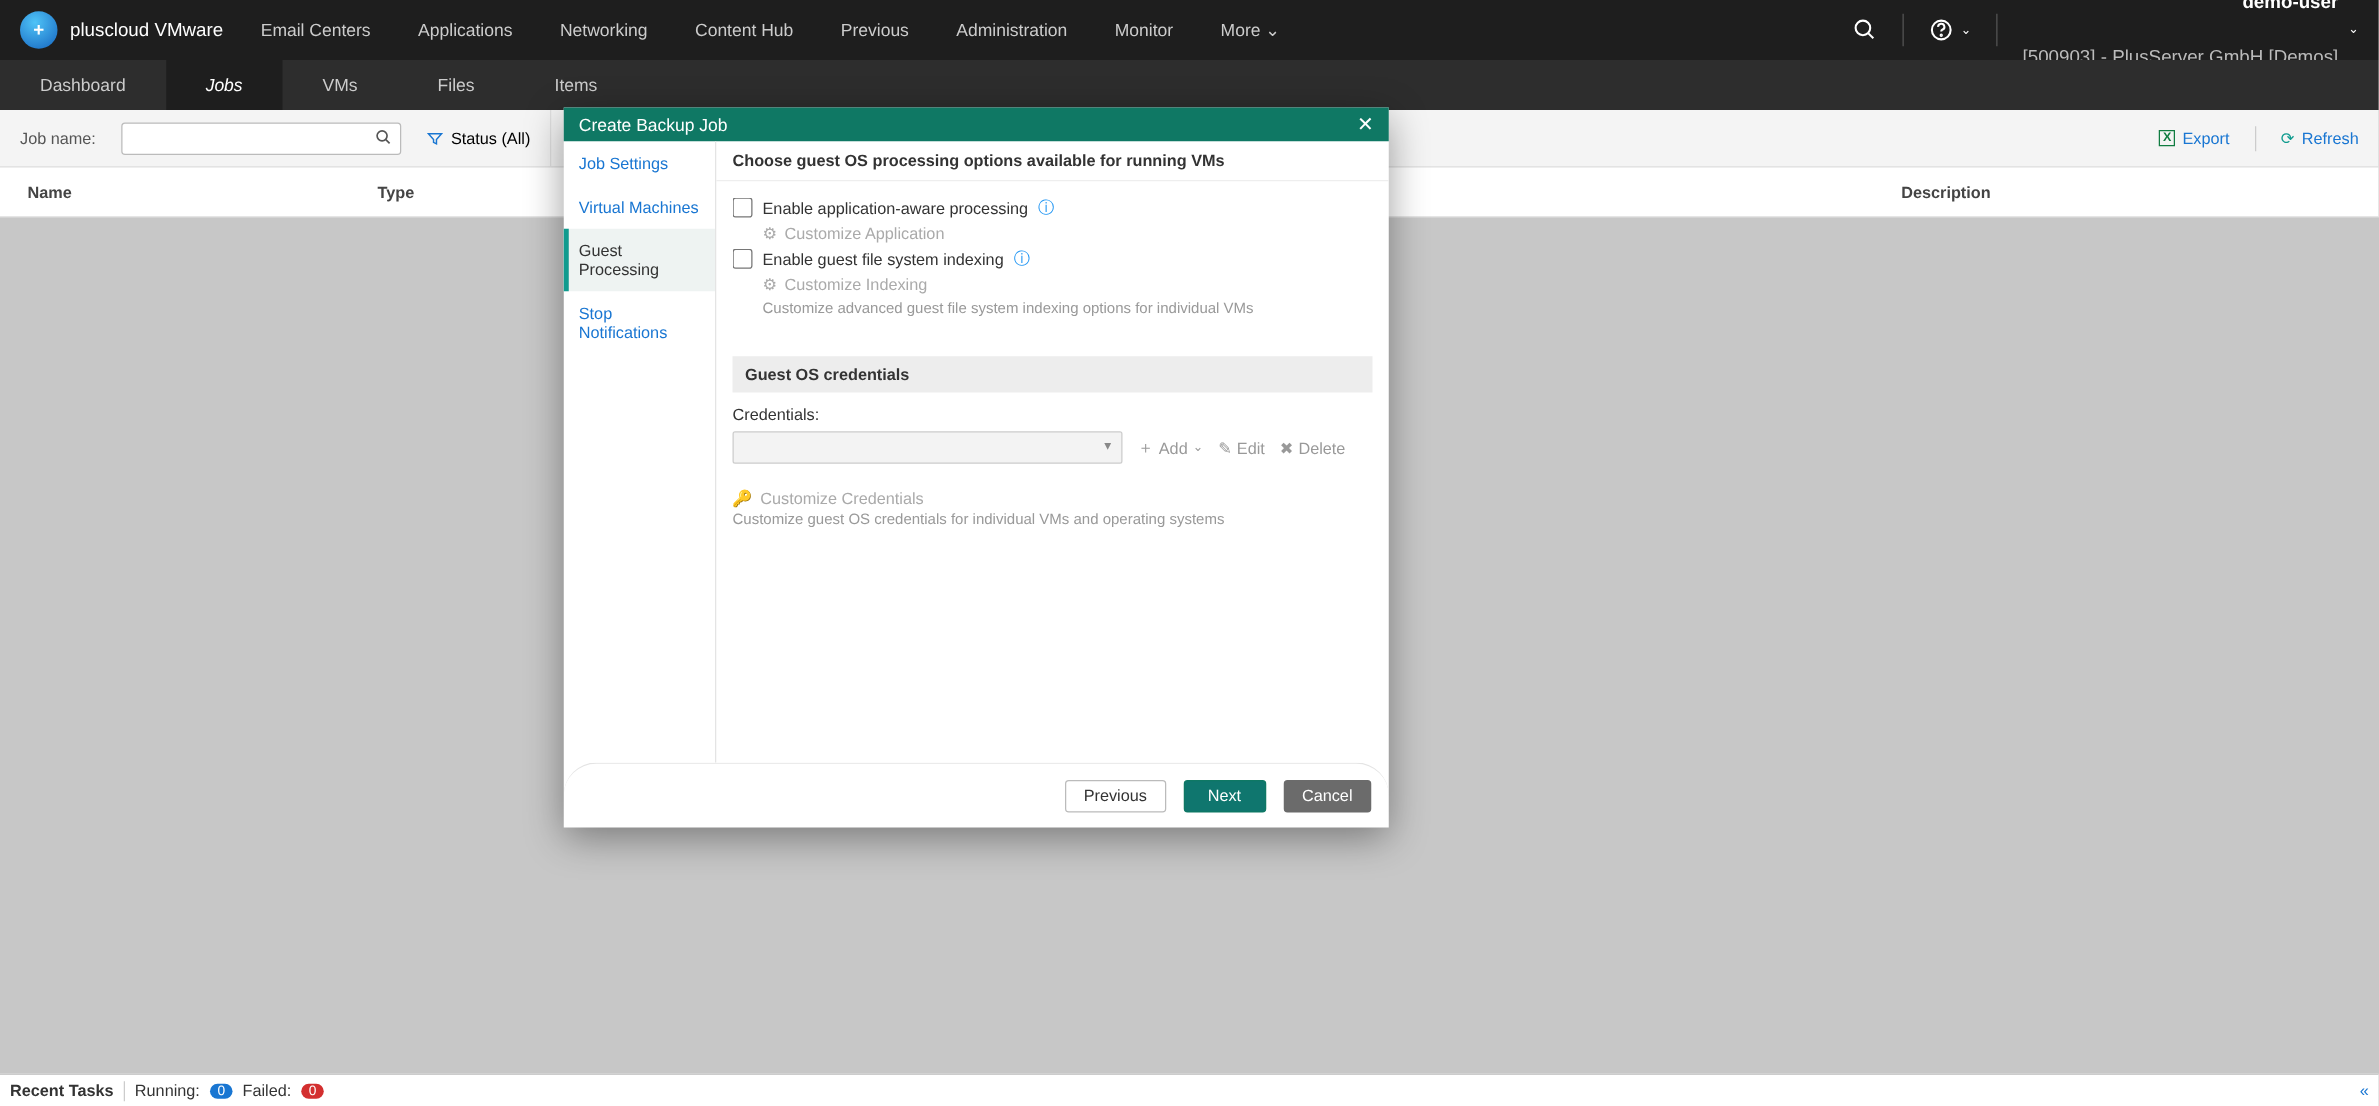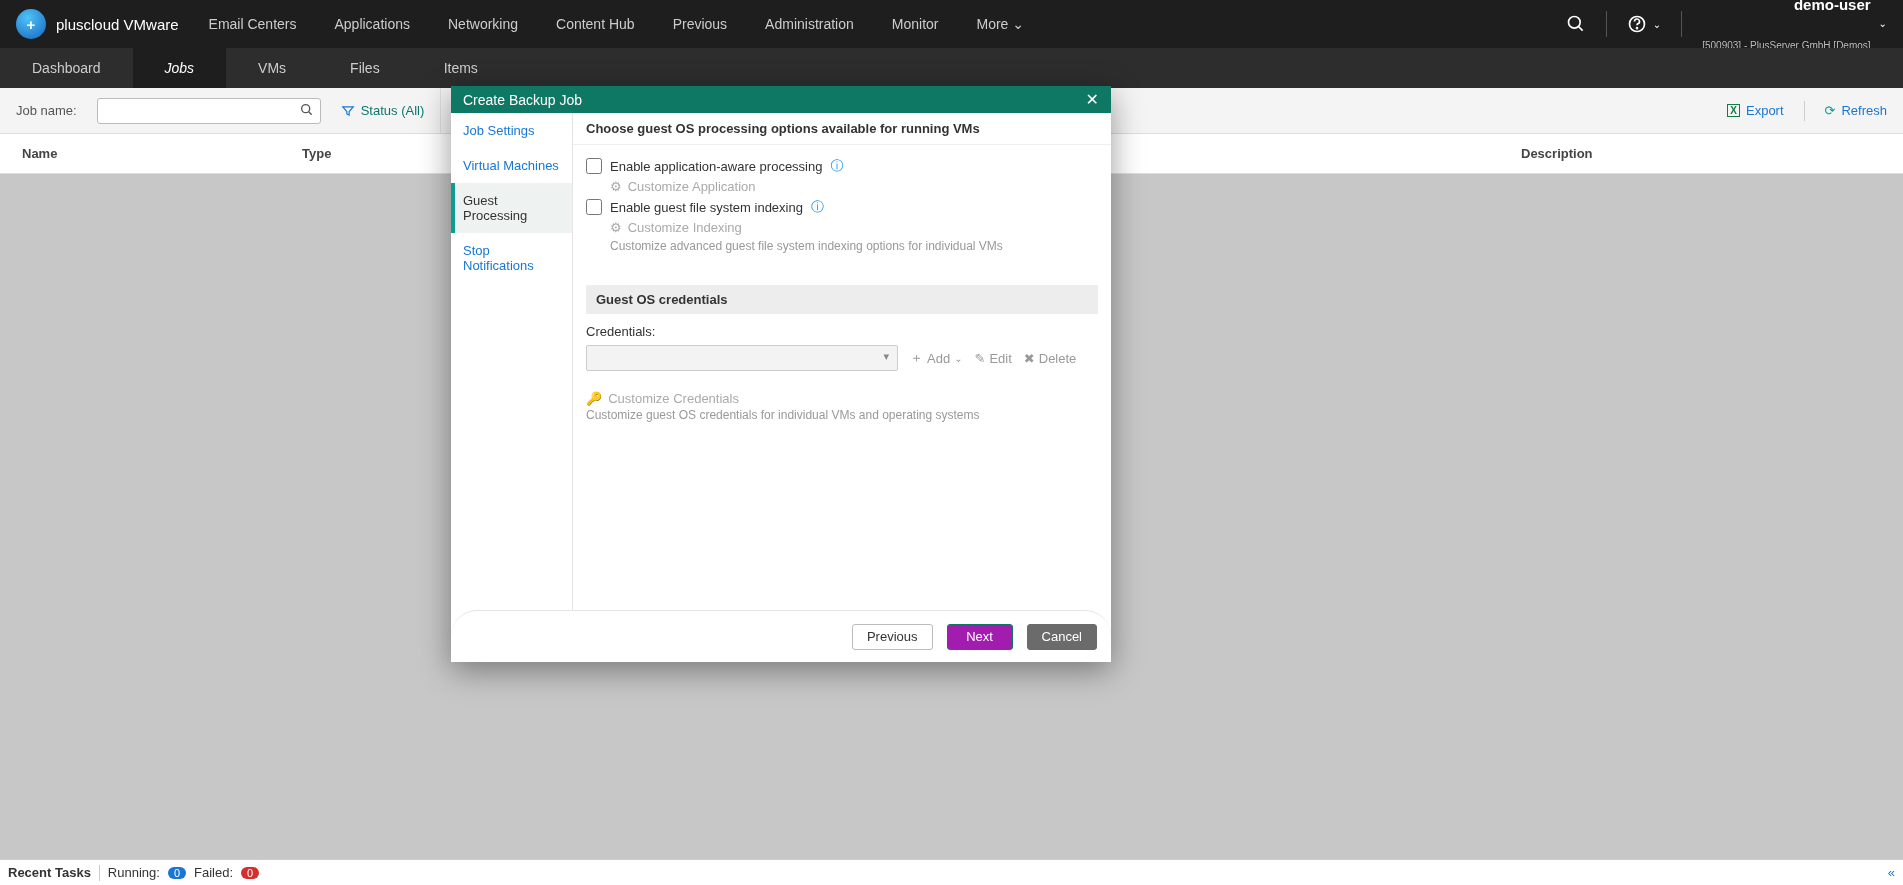--- a/index.html
+++ b/index.html
@@ -7,21 +7,21 @@
 
 .topnav{background:#1e1e1e;height:48px;display:flex;align-items:center;padding:0 16px;color:#ccc;font-size:14px;}
 .logo{display:flex;align-items:center;gap:10px;margin-right:30px;color:#fff;font-size:15px;}
 .logo-icon{width:30px;height:30px;background:radial-gradient(circle at 40% 30%,#4fc3f7,#1565c0);border-radius:50%;position:relative;display:flex;align-items:center;justify-content:center;color:#fff;font-weight:bold;}
 .nav-items{display:flex;gap:38px;}
 .nav-item{cursor:pointer;}
 .nav-right{margin-left:auto;display:flex;align-items:center;gap:20px;color:#fff;}
 .nav-sep{width:1px;height:26px;background:#555;}
 .user-block{text-align:right;line-height:1.2;display:flex;align-items:center;gap:8px;}
 .user-name{font-weight:bold;font-size:15px;}
-.user-org{font-size:10px;color:#bbb;margin-top:26px;}
+.user-org{font-size:15px;color:#bbb;margin-top:26px;}
 
 .subnav{background:#2d2d2d;height:40px;display:flex;align-items:center;font-size:14px;color:#ccc;}
 .subnav-item{padding:0 32px;height:100%;display:flex;align-items:center;cursor:pointer;}
 .subnav-item.active{background:#1e1e1e;color:#fff;font-style:italic;}
 
 .toolbar{background:#f4f4f4;height:46px;display:flex;align-items:center;padding:0 16px;gap:20px;font-size:13px;border-bottom:1px solid #ddd;}
 .toolbar label{color:#555;}
 .search-wrap{position:relative;}
 .search-wrap input{width:224px;height:26px;border:1px solid #bbb;border-radius:3px;padding:0 28px 0 6px;}
 .search-icon{position:absolute;right:6px;top:4px;color:#888;}
@@ -68,21 +68,21 @@
 .cred-block{padding:10px 13px;}
 .cred-row{display:flex;align-items:center;gap:12px;margin-top:6px;}
 .cred-select{width:312px;height:26px;border:1px solid #ccc;background:#f3f3f3;border-radius:2px;position:relative;}
 .cred-select:after{content:"▾";position:absolute;right:8px;top:4px;color:#888;font-size:11px;}
 .mini-btn{display:flex;align-items:center;gap:4px;color:#999;cursor:default;}
 .cust-cred{margin-top:20px;color:#aaa;display:flex;align-items:center;gap:6px;}
 .cust-cred-desc{color:#999;font-size:12px;margin-top:2px;}
 .dialog-footer{height:52px;border-top:1px solid #e4e4e4;display:flex;align-items:center;justify-content:flex-end;gap:14px;padding:0 14px;border-radius:26px;}
 .btn{min-width:66px;height:26px;border-radius:3px;font-size:13px;display:flex;align-items:center;justify-content:center;cursor:pointer;padding:0 14px;}
 .btn-outline{border:1px solid #bbb;background:#fff;color:#333;}
-.btn-primary{background:#a21caf;color:#fff;border:1px solid #0f7864;}
+.btn-primary{background:#0f766e;color:#fff;border:1px solid #0f7864;}
 .btn-dark{background:#6b6b6b;color:#fff;border:1px solid #6b6b6b;}
 svg{display:block;}
 </style>
 </head>
 <body>
 
 <div class="shell">
 
   <div class="topnav">
     <div class="logo">
@@ -142,21 +142,21 @@
         <svg width="16" height="16" viewBox="0 0 24 24" fill="none" stroke="#555" stroke-width="2">
             <circle cx="10" cy="10" r="6"></circle>
             <line x1="19" y1="19" x2="14.5" y2="14.5"></line>
           </svg>
       </span>
     </div>
     <div class="tool-btn">
       <svg width="14" height="14" viewBox="0 0 24 24" fill="none" stroke="#1976d2" stroke-width="2">
           <path d="M3 5h18l-7 8v6l-4-2v-4z"></path>
         </svg>
-      <span style="color:#0f766e">Status (All)</span>
+      <span style="color:#000000">Status (All)</span>
     </div>
     <div style="width:1px;height:46px;background:#e0e0e0;margin:0 -4px"></div>
     <div class="tool-btn create">
       <span class="plus">+</span>
       <span>Create...</span>
     </div>
     <div class="tool-btn disabled">
       <span>▶</span>
       <span>Start</span>
     </div>

